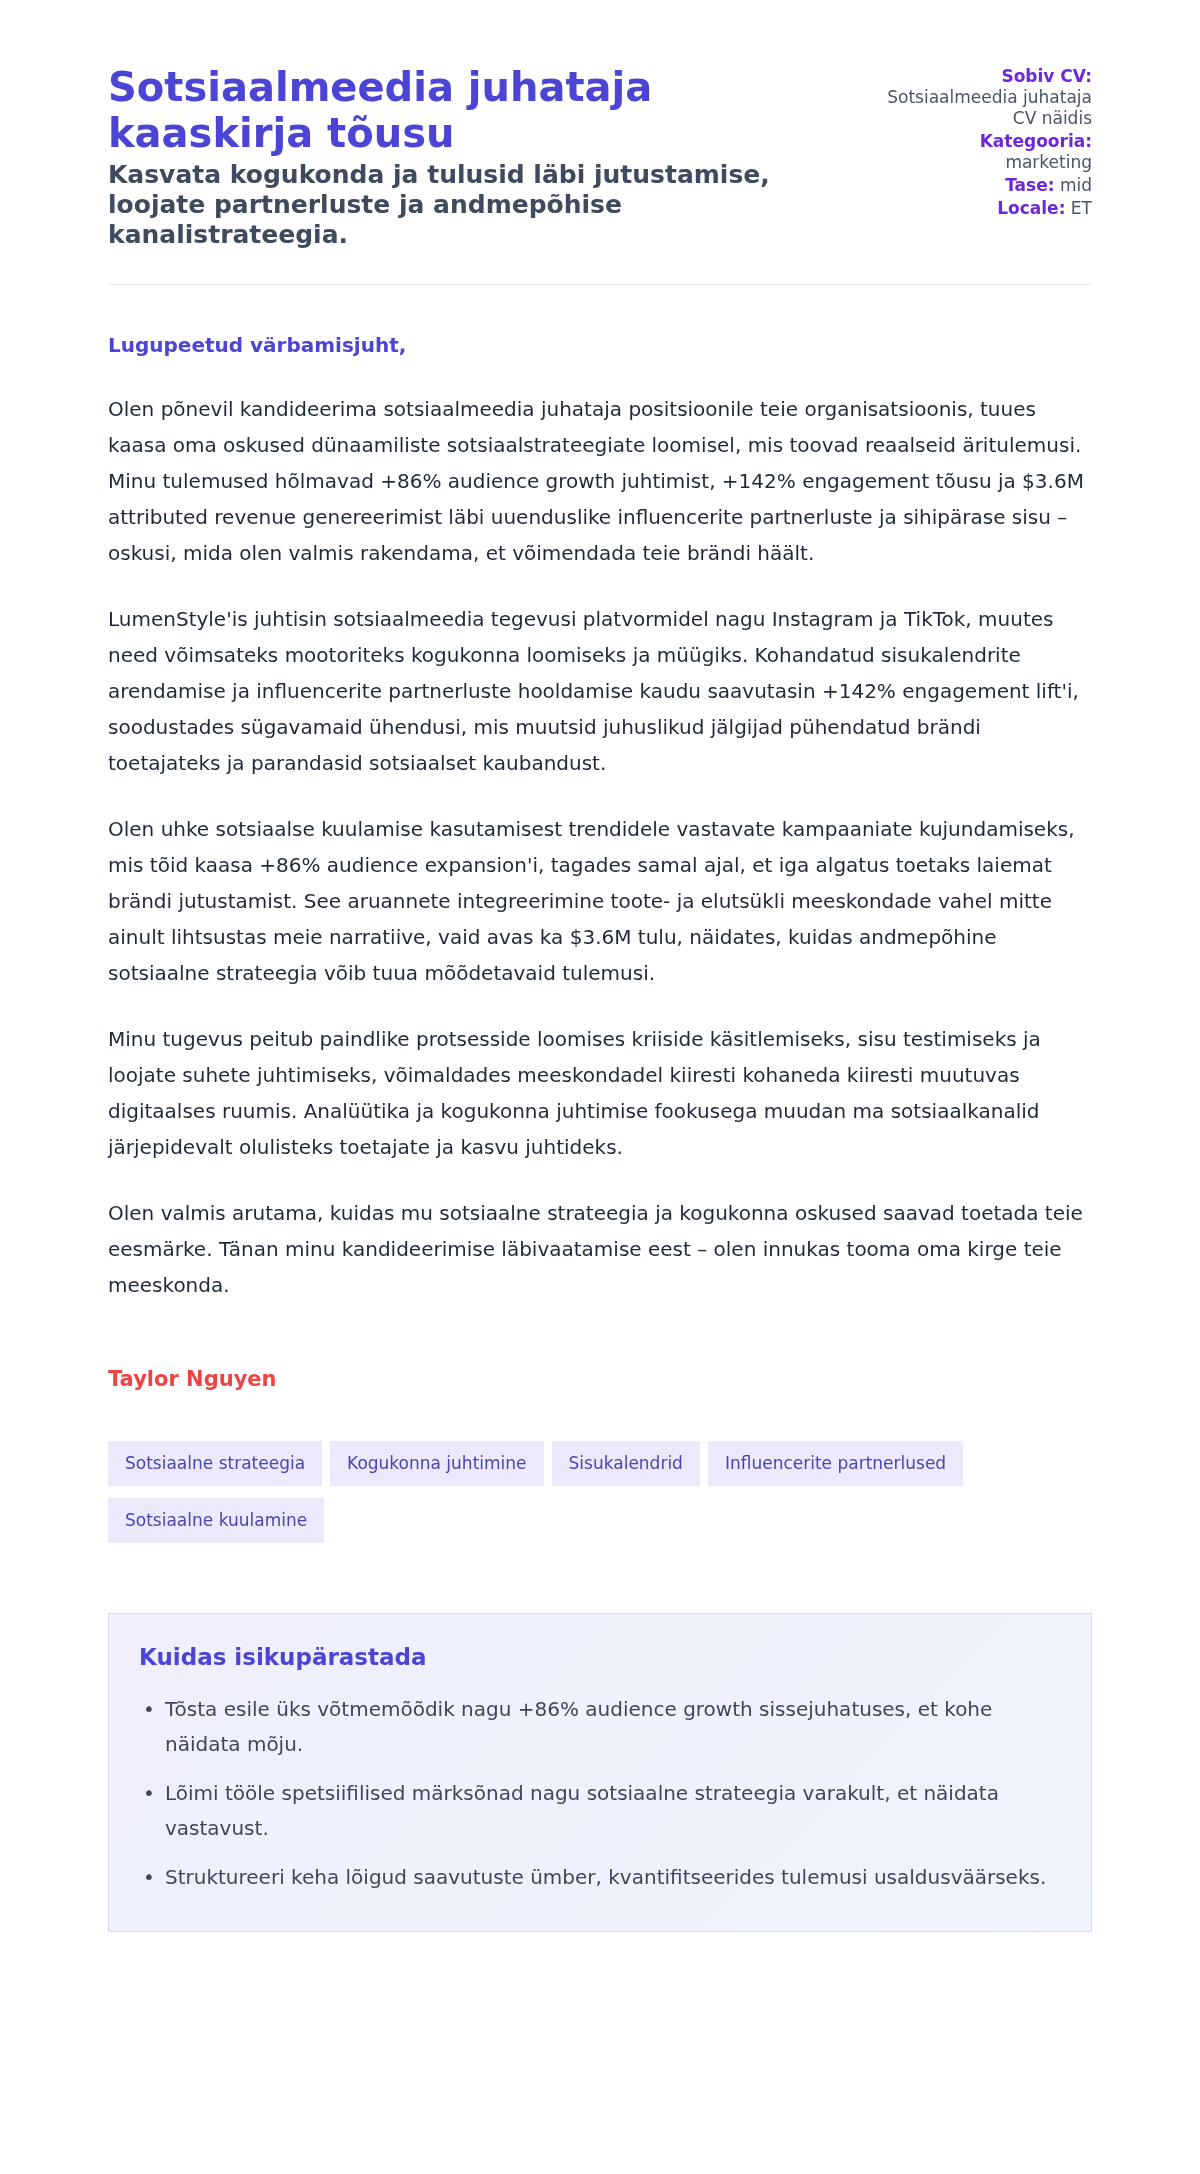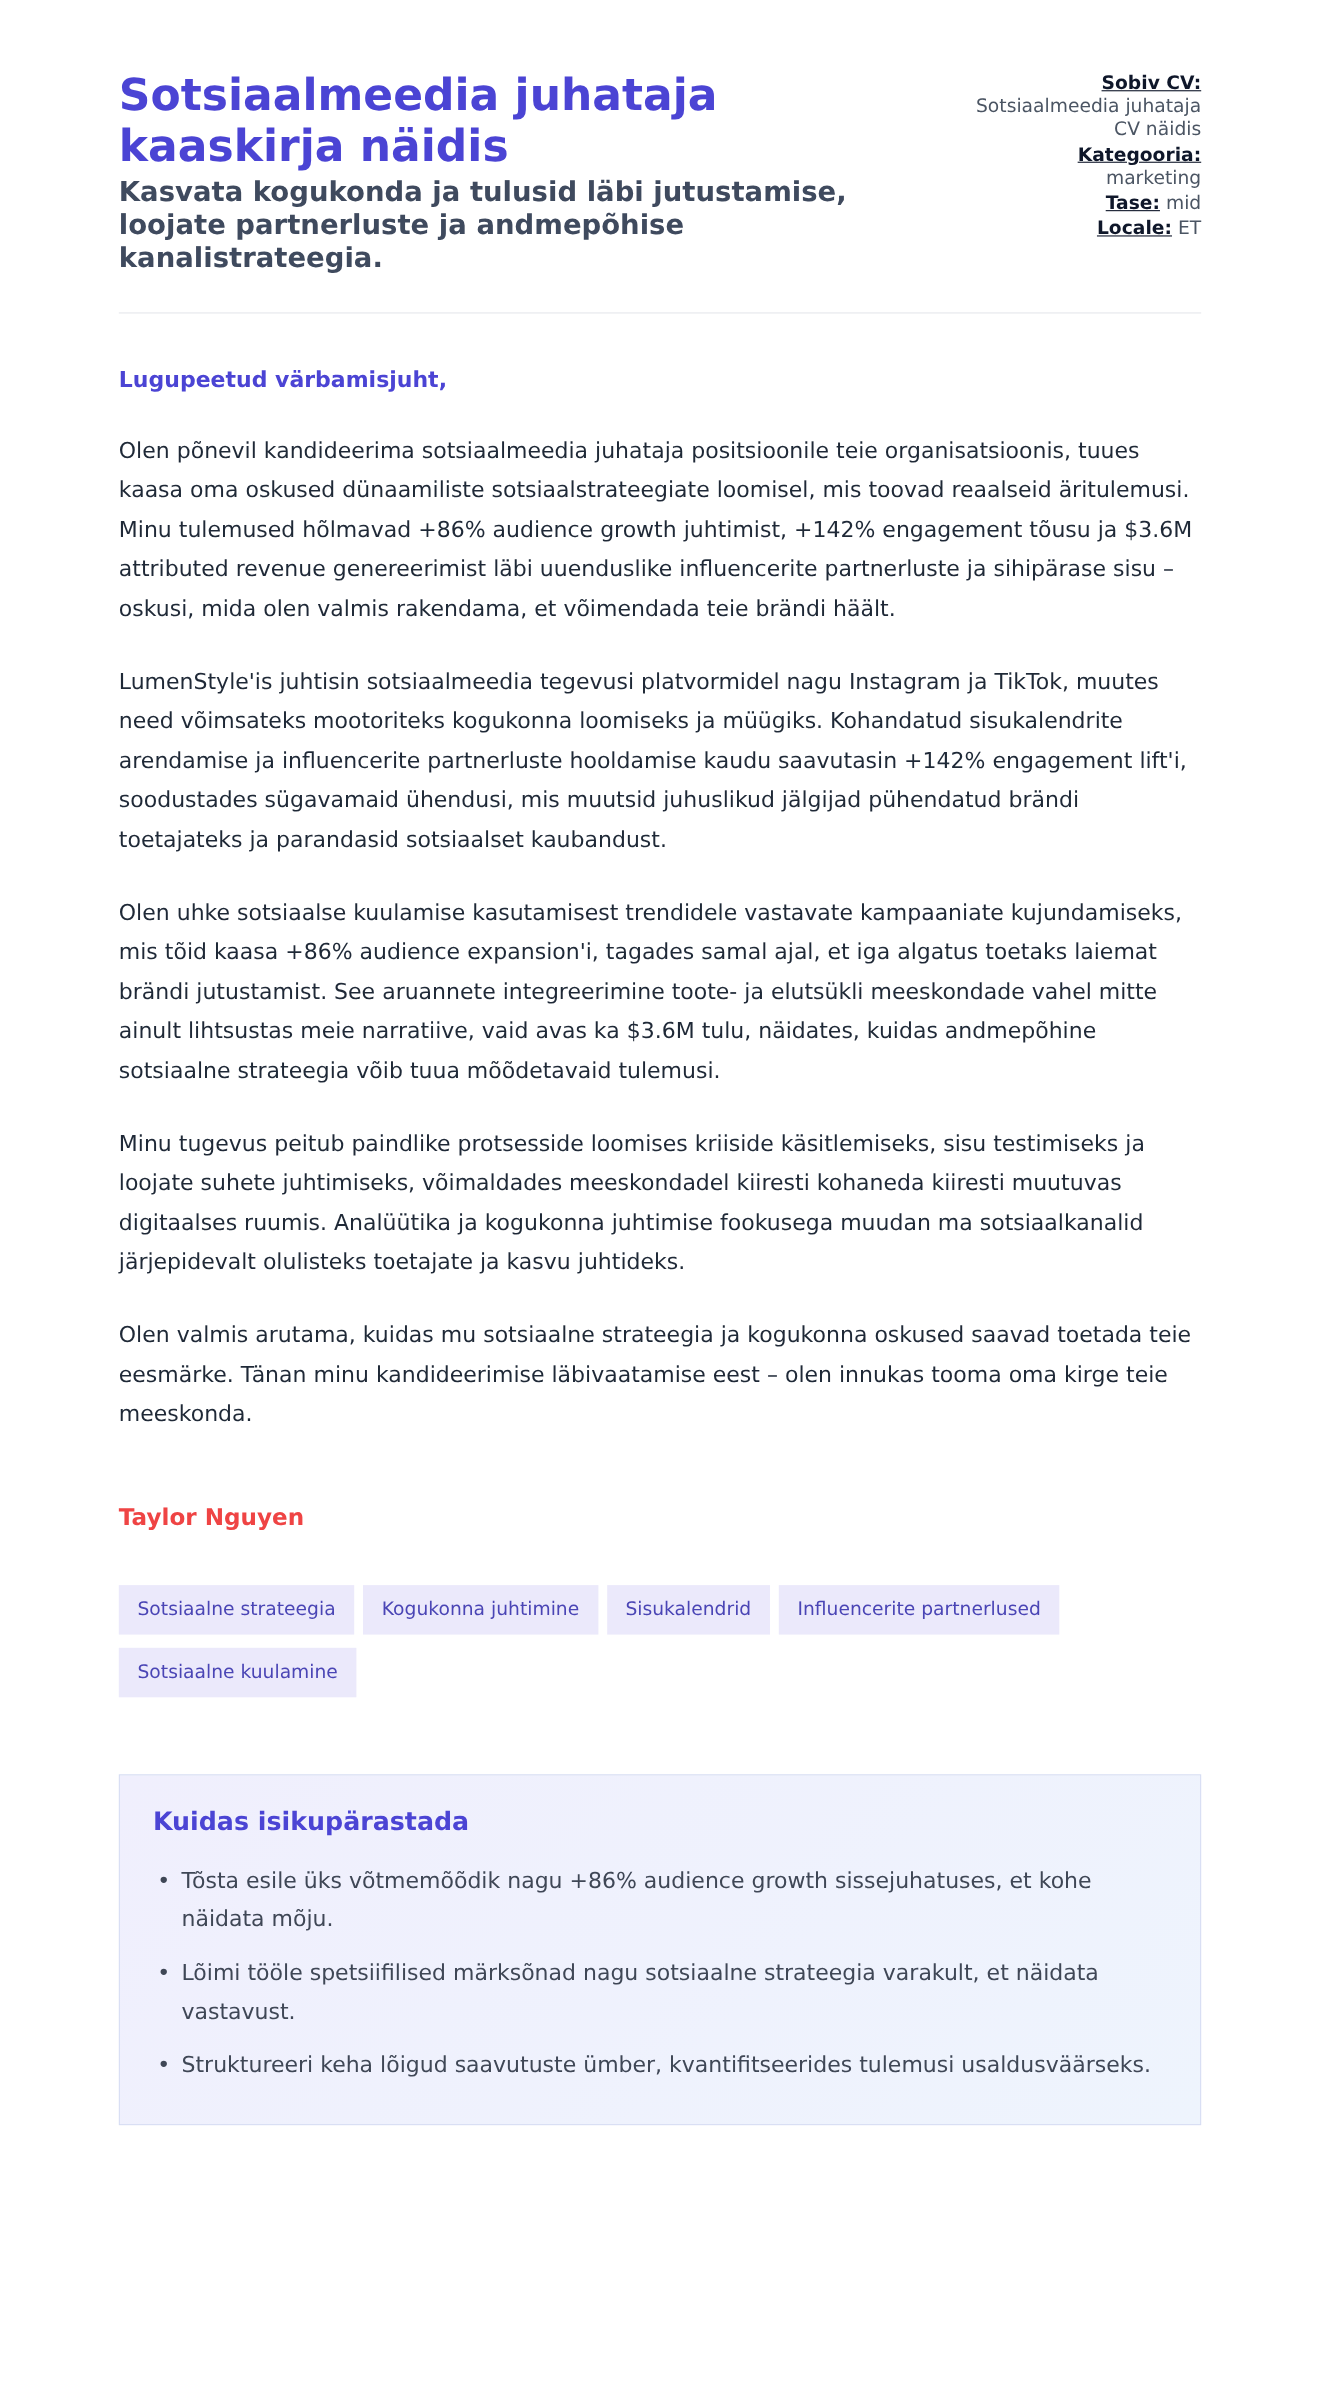--- a/index.html
+++ b/index.html
@@ -37,21 +37,21 @@
     }
     .meta {
       text-align: right;
       font-size: 17px;
       line-height: 21px;
       color: #4b5563;
       margin-top: 2px;
       width: 220px;
     }
     .meta .row { margin-bottom: 2px; }
-    .meta .k { font-weight: bold; color: #0f172a; text-decoration: underline; }
+    .meta .k { font-weight: bold; color: #6d28d9; }
     .greeting {
       margin-top: 48px;
       font-size: 20px;
       font-weight: bold;
       color: #4b44d4;
     }
     .para {
       margin-top: 30px;
       font-size: 20px;
       line-height: 36px;
@@ -115,21 +115,21 @@
       color: #3f4756;
     }
   </style>
 </head>
 <body>
 
 <div class="page">
 
   <header class="header">
     <div class="header-left">
-      <h1 class="title">Sotsiaalmeedia juhataja kaaskirja näidis</h1>
+      <h1 class="title">Sotsiaalmeedia juhataja kaaskirja tõusu</h1>
       <h2 class="subtitle">Kasvata kogukonda ja tulusid läbi jutustamise, loojate partnerluste ja andmepõhise kanalistrateegia.</h2>
     </div>
     <div class="meta">
       <div class="row">
         <div class="k">Sobiv CV:</div>
         <div>Sotsiaalmeedia juhataja CV näidis</div>
       </div>
       <div class="row">
         <div class="k">Kategooria:</div>
         <div>marketing</div>

